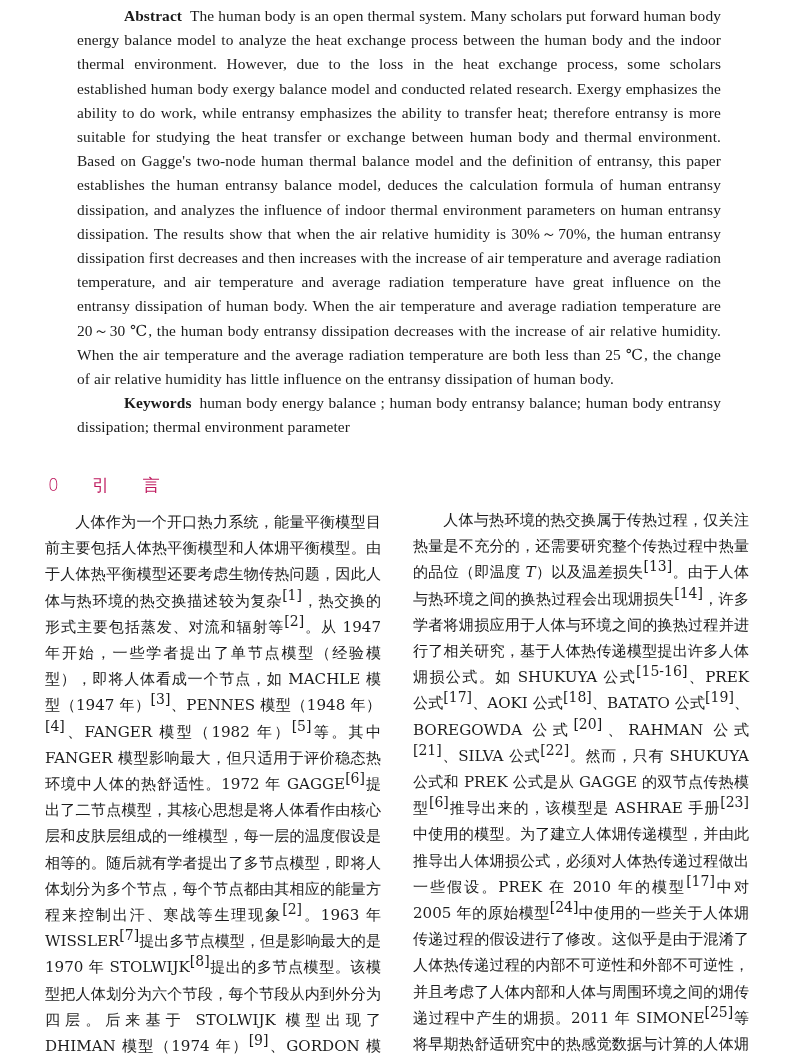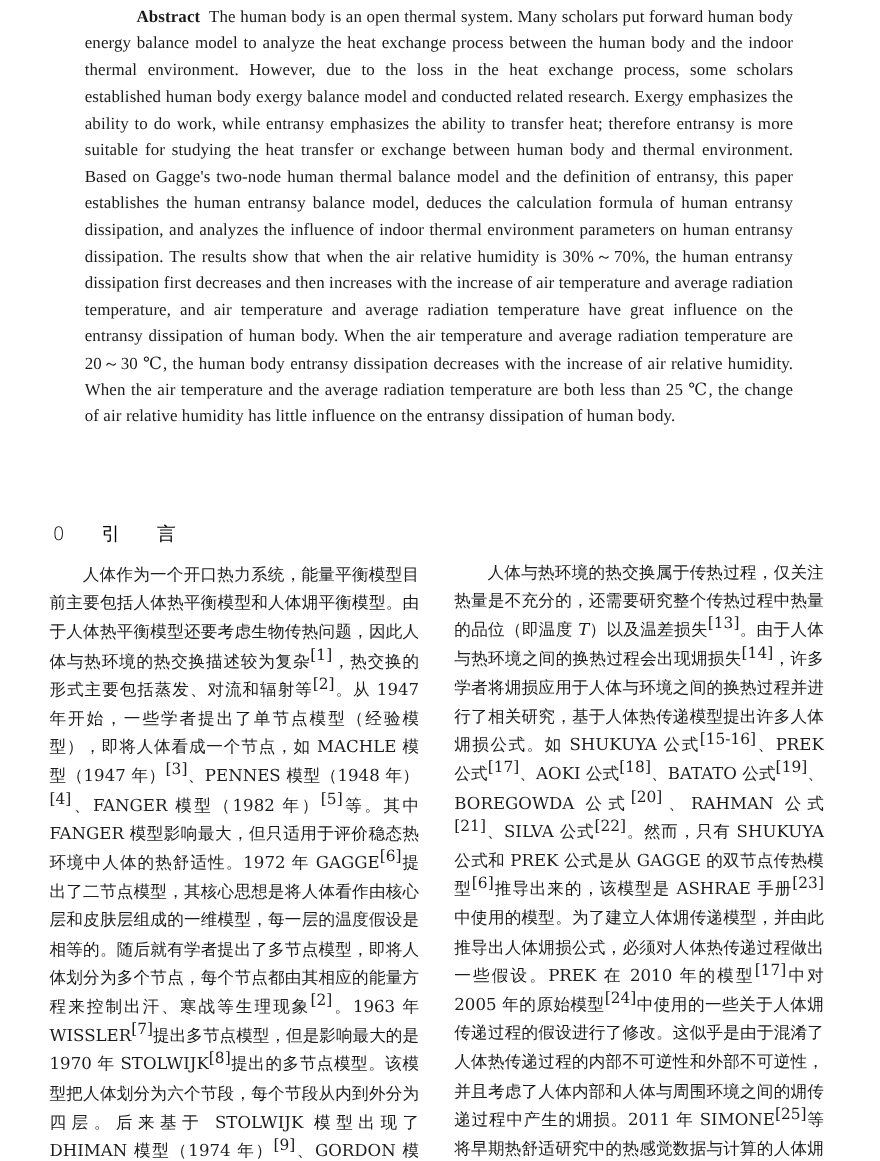--- a/index.html
+++ b/index.html
@@ -12,38 +12,39 @@
       position: absolute; left: 77px; top: 4px; width: 644px;
       font-size: 15.4px; line-height: 24.2px; text-align: justify;
       letter-spacing: 0.1px;
     }
     .abstract-block p { margin: 0; }
     .label { font-weight: bold; margin-right: 8px; margin-left: 47px; }
     .keywords { margin-top: 0; }
     .section-heading {
       position: absolute; left: 48px; top: 474px;
       font-size: 17px; letter-spacing: 14px; font-family: "DejaVu Sans", sans-serif;
-      font-weight: 300; color: #000000;
+      font-weight: 300; color: #be185d;
     }
     .col {
       position: absolute; top: 509px; width: 336px;
       font-family: "DejaVu Serif", "Liberation Serif", serif;
       font-size: 15.1px; line-height: 26.2px; text-align: justify;
       text-justify: inter-character; color: #1c1c1c;
     }
     .col p { margin: 0; text-indent: 2em; }
     .col-left { left: 45px; }
     .col-right { left: 413px; top: 507px; }
     sup.cite { font-size: 14px; vertical-align: 6px; line-height: 0; }
   </style>
 </head>
 <body>
 
 <div class="abstract-block">
   <p><span class="label">Abstract</span><span>The human body is an open thermal system. Many scholars put forward human body energy balance model to analyze the heat exchange process between the human body and the indoor thermal environment. However, due to the loss in the heat exchange process, some scholars established human body exergy balance model and conducted related research. Exergy emphasizes the ability to do work, while entransy emphasizes the ability to transfer heat; therefore entransy is more suitable for studying the heat transfer or exchange between human body and thermal environment. Based on Gagge's two-node human thermal balance model and the definition of entransy, this paper establishes the human entransy balance model, deduces the calculation formula of human entransy dissipation, and analyzes the influence of indoor thermal environment parameters on human entransy dissipation. The results show that when the air relative humidity is 30%～70%, the human entransy dissipation first decreases and then increases with the increase of air temperature and average radiation temperature, and air temperature and average radiation temperature have great influence on the entransy dissipation of human body. When the air temperature and average radiation temperature are 20～30 ℃, the human body entransy dissipation decreases with the increase of air relative humidity. When the air temperature and the average radiation temperature are both less than 25 ℃, the change of air relative humidity has little influence on the entransy dissipation of human body.</span></p>
+  <p class="keywords"><span class="label">Keywords</span><span>human body energy balance ; human body entransy balance; human body entransy dissipation; thermal environment parameter</span></p>
 </div>
 
 <div class="section-heading"><span>0</span> <span>引 言</span></div>
 
 <div class="col col-left">
   <p><span>人体作为一个开口热力系统，能量平衡模型目前主要包括人体热平衡模型和人体㶲平衡模型。由于人体热平衡模型还要考虑生物传热问题，因此人体与热环境的热交换描述较为复杂</span><sup class="cite">[1]</sup><span>，热交换的形式主要包括蒸发、对流和辐射等</span><sup class="cite">[2]</sup><span>。从 1947 年开始，一些学者提出了单节点模型（经验模型），即将人体看成一个节点，如 MACHLE 模型（1947 年）</span><sup class="cite">[3]</sup><span>、PENNES 模型（1948 年）</span><sup class="cite">[4]</sup><span>、FANGER 模型（1982 年）</span><sup class="cite">[5]</sup><span>等。其中 FANGER 模型影响最大，但只适用于评价稳态热环境中人体的热舒适性。1972 年 GAGGE</span><sup class="cite">[6]</sup><span>提出了二节点模型，其核心思想是将人体看作由核心层和皮肤层组成的一维模型，每一层的温度假设是相等的。随后就有学者提出了多节点模型，即将人体划分为多个节点，每个节点都由其相应的能量方程来控制出汗、寒战等生理现象</span><sup class="cite">[2]</sup><span>。1963 年 WISSLER</span><sup class="cite">[7]</sup><span>提出多节点模型，但是影响最大的是 1970 年 STOLWIJK</span><sup class="cite">[8]</sup><span>提出的多节点模型。该模型把人体划分为六个节段，每个节段从内到外分为四层。后来基于 STOLWIJK 模型出现了 DHIMAN 模型（1974 年）</span><sup class="cite">[9]</sup><span>、GORDON 模型（1976 年）</span></p>
 </div>
 
 <div class="col col-right">
   <p><span>人体与热环境的热交换属于传热过程，仅关注热量是不充分的，还需要研究整个传热过程中热量的品位（即温度 </span><i>T</i><span>）以及温差损失</span><sup class="cite">[13]</sup><span>。由于人体与热环境之间的换热过程会出现㶲损失</span><sup class="cite">[14]</sup><span>，许多学者将㶲损应用于人体与环境之间的换热过程并进行了相关研究，基于人体热传递模型提出许多人体㶲损公式。如 SHUKUYA 公式</span><sup class="cite">[15-16]</sup><span>、PREK 公式</span><sup class="cite">[17]</sup><span>、AOKI 公式</span><sup class="cite">[18]</sup><span>、BATATO 公式</span><sup class="cite">[19]</sup><span>、BOREGOWDA 公式</span><sup class="cite">[20]</sup><span>、RAHMAN 公式</span><sup class="cite">[21]</sup><span>、SILVA 公式</span><sup class="cite">[22]</sup><span>。然而，只有 SHUKUYA 公式和 PREK 公式是从 GAGGE 的双节点传热模型</span><sup class="cite">[6]</sup><span>推导出来的，该模型是 ASHRAE 手册</span><sup class="cite">[23]</sup><span>中使用的模型。为了建立人体㶲传递模型，并由此推导出人体㶲损公式，必须对人体热传递过程做出一些假设。PREK 在 2010 年的模型</span><sup class="cite">[17]</sup><span>中对 2005 年的原始模型</span><sup class="cite">[24]</sup><span>中使用的一些关于人体㶲传递过程的假设进行了修改。这似乎是由于混淆了人体热传递过程的内部不可逆性和外部不可逆性，并且考虑了人体内部和人体与周围环境之间的㶲传递过程中产生的㶲损。2011 年 SIMONE</span><sup class="cite">[25]</sup><span>等将早期热舒适研究中的热感觉数据与计算的人体㶲损率联系起来，发现最小人体㶲损率与热感觉相关，接近热中性并且倾向于略冷一侧的热感觉。2012 年 SHUKUYA 等给出了几个人</span></p>

